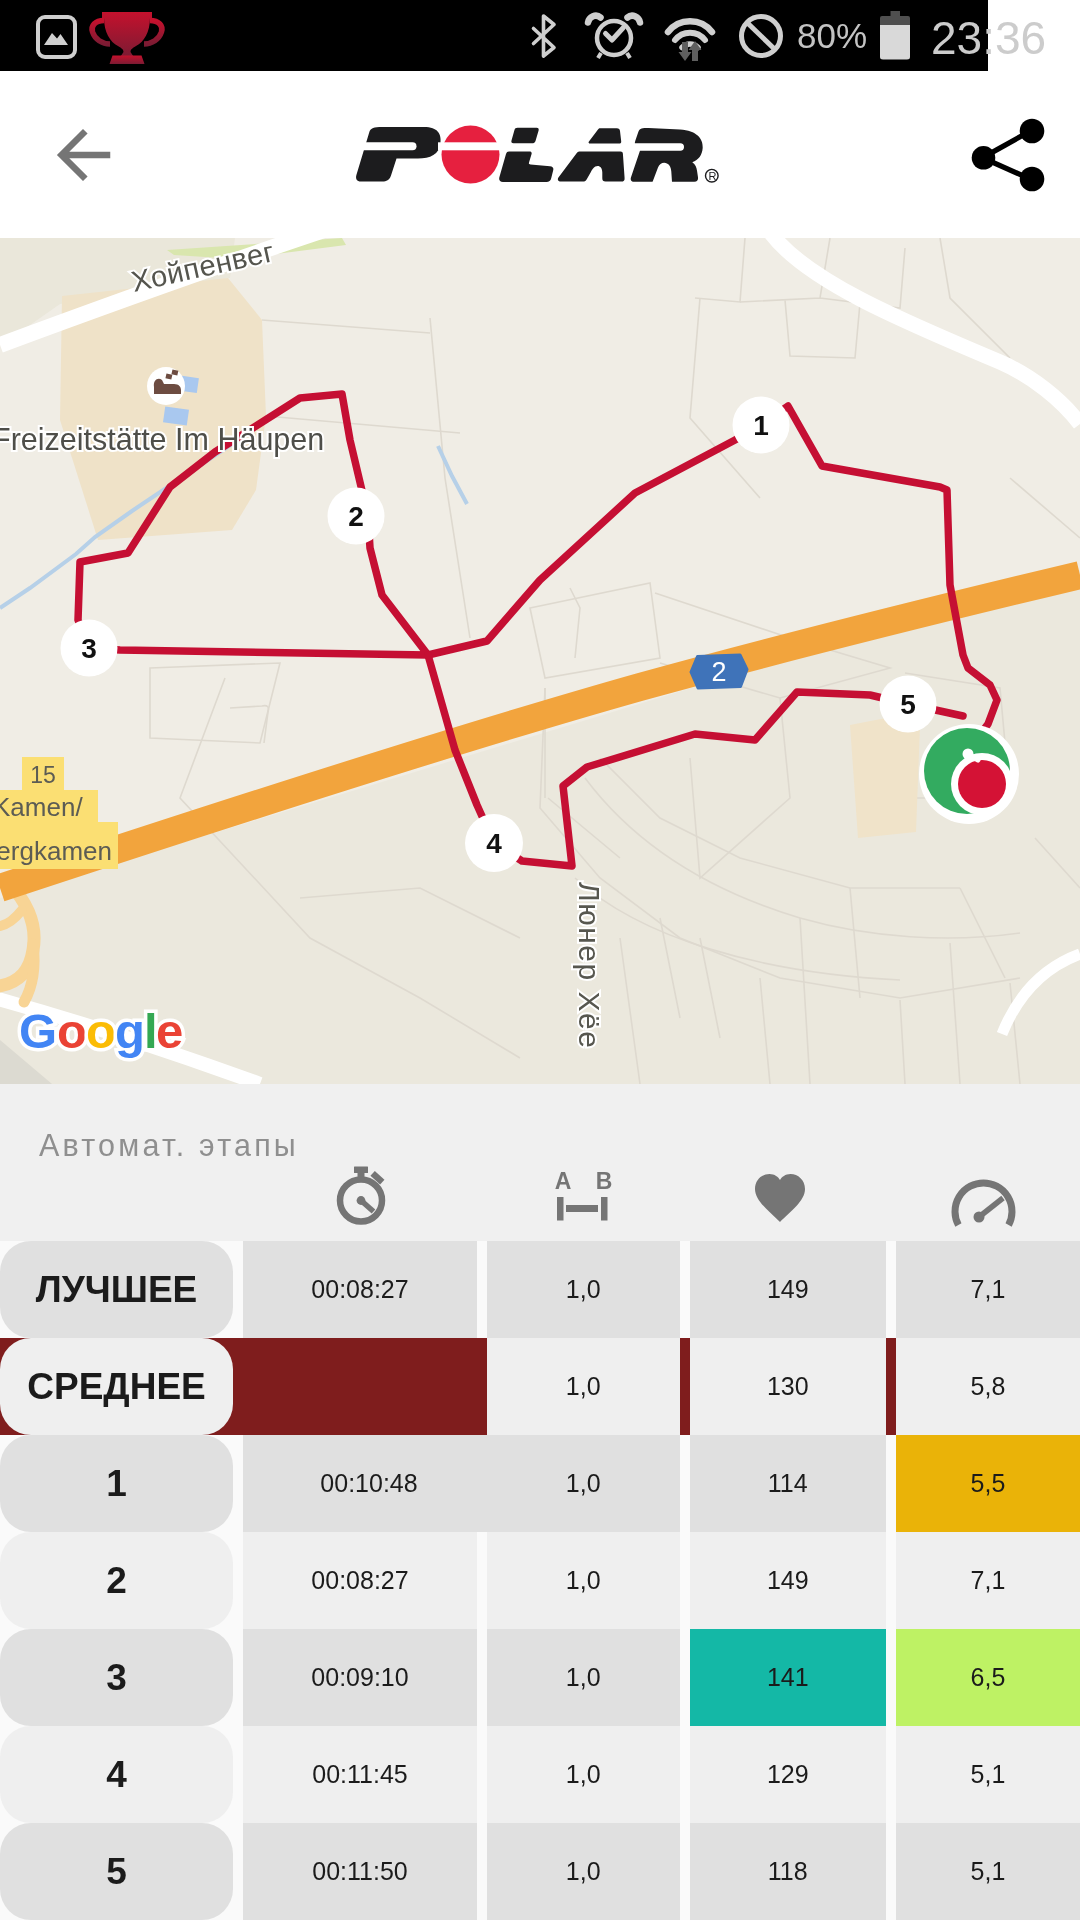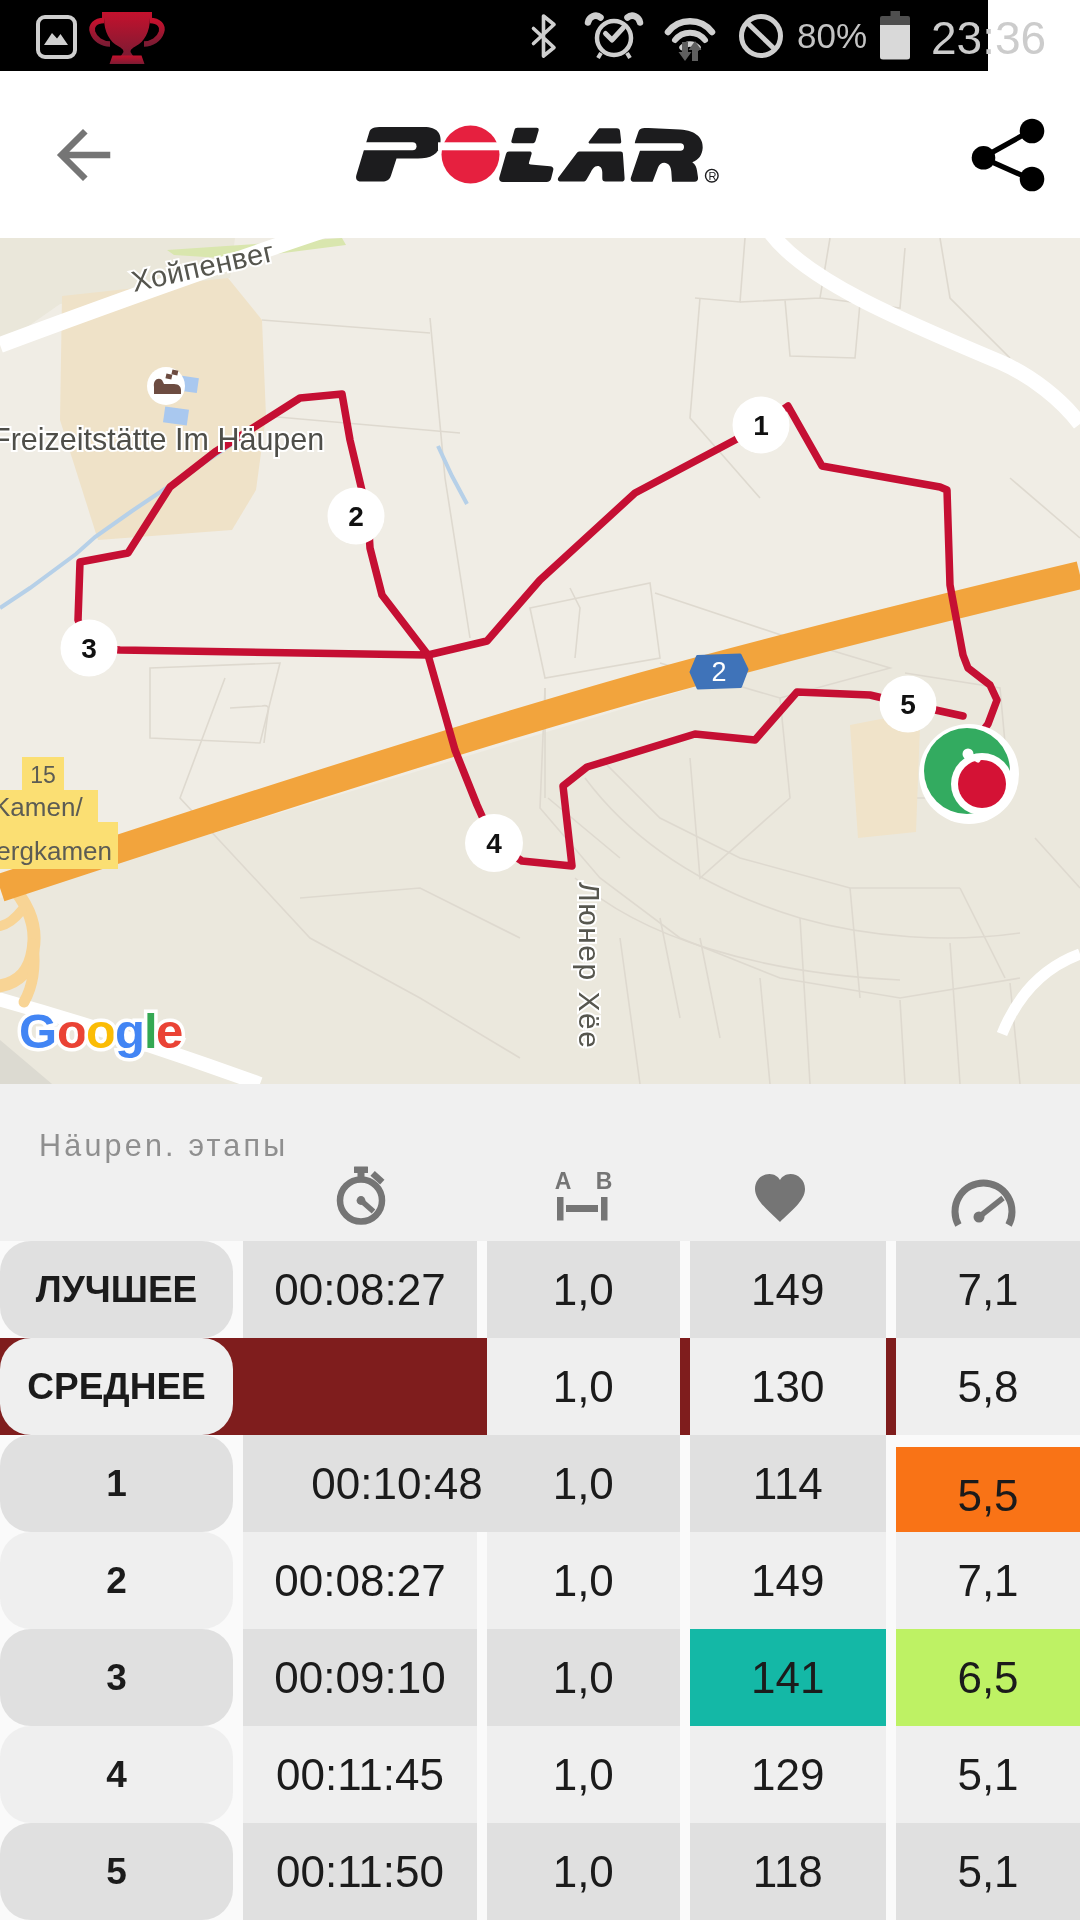--- a/index.html
+++ b/index.html
@@ -3,21 +3,21 @@
 <meta charset="utf-8">
 <style>
 html,body{margin:0;padding:0;}
 body{width:1080px;height:1920px;font-family:"Liberation Sans",sans-serif;background:#fff;overflow:hidden;position:relative;}
 .abs{position:absolute;}
 #statusbar{left:0;top:0;width:988px;height:71px;background:#000;}
 #appbar{left:0;top:71px;width:1080px;height:167px;background:#fff;}
 #map{left:0;top:238px;width:1080px;height:846px;}
 #panel{left:0;top:1084px;width:1080px;height:836px;background:#f0f0f0;}
 .row{position:absolute;left:0;width:1080px;height:97px;}
-.cell{position:absolute;top:0;height:97px;display:flex;align-items:center;justify-content:center;font-size:44px;color:#1b1b1b;}
+.cell{position:absolute;top:0;height:97px;display:flex;align-items:center;justify-content:center;font-size:25px;color:#1b1b1b;}
 .cl{font-weight:bold;font-size:37px;border-radius:31px;}
 </style>
 </head>
 <body>
 
 <div class="abs" id="statusbar">
 <svg width="1080" height="71" viewBox="0 0 1080 71">
 <defs>
 <linearGradient id="tg" x1="0" y1="0" x2="0" y2="1">
 <stop offset="0" stop-color="#c5112d"></stop>
@@ -251,21 +251,21 @@
 <text x="86" y="810" fill="#fbbc05">o</text>
 <text x="115" y="810" fill="#4285f4">g</text>
 <text x="144" y="810" fill="#34a853">l</text>
 <text x="156" y="810" fill="#ea4335">e</text>
 </g>
 </svg>
 </div>
 
 <div class="abs" id="panel">
 
-<div class="abs" style="left:39px;top:44px;font-size:30.5px;color:#8f8f8f;letter-spacing:3.2px;">Häupen. этапы</div>
+<div class="abs" style="left:39px;top:44px;font-size:30.5px;color:#8f8f8f;letter-spacing:3.2px;">Автомат. этапы</div>
 
 <svg class="abs" style="left:0;top:0" width="1080" height="157" viewBox="0 0 1080 157">
 
 <g stroke="#757575" fill="none">
 <circle cx="361" cy="116.5" r="21" stroke-width="6.5"></circle>
 </g>
 <g fill="#757575">
 <rect x="354" y="82.5" width="14" height="6.5" rx="0.5"></rect>
 <rect x="357.5" y="88" width="7" height="8"></rect>
 <rect x="371" y="90.5" width="13" height="6.5" transform="rotate(42 377.5 93.7)"></rect>
@@ -298,24 +298,24 @@
 <div class="cell" style="left:896px;width:184px;background:#e0e0e0;">7,1</div>
 </div>
 <div class="row" style="top:254px;background:#7f1d1d;">
 <div class="cell cl" style="left:0;width:233px;background:#efefef;">СРЕДНЕЕ</div>
 <div class="cell" style="left:487px;width:192.5px;background:#efefef;">1,0</div>
 <div class="cell" style="left:689.5px;width:196.5px;background:#efefef;">130</div>
 <div class="cell" style="left:896px;width:184px;background:#efefef;">5,8</div>
 </div>
 <div class="row" style="top:351px;background:#fafafa;">
 <div class="cell cl" style="left:0;width:233px;background:#e0e0e0;">1</div>
-<div class="cell" style="left:243px;width:252px;background:#e0e0e0;padding-left:28px;">00:10:48</div>
+<div class="cell" style="left:243px;width:252px;background:#e0e0e0;">00:10:48</div>
 <div class="cell" style="left:487px;width:192.5px;background:#e0e0e0;">1,0</div>
 <div class="cell" style="left:689.5px;width:196.5px;background:#e0e0e0;">114</div>
-<div class="cell" style="left:896px;width:184px;background:#f97316;margin-top:12px;">5,5</div>
+<div class="cell" style="left:896px;width:184px;background:#eab308;">5,5</div>
 </div>
 <div class="row" style="top:448px;background:#fafafa;">
 <div class="cell cl" style="left:0;width:233px;background:#efefef;">2</div>
 <div class="cell" style="left:243px;width:234px;background:#efefef;">00:08:27</div>
 <div class="cell" style="left:487px;width:192.5px;background:#efefef;">1,0</div>
 <div class="cell" style="left:689.5px;width:196.5px;background:#efefef;">149</div>
 <div class="cell" style="left:896px;width:184px;background:#efefef;">7,1</div>
 </div>
 <div class="row" style="top:545px;background:#fafafa;">
 <div class="cell cl" style="left:0;width:233px;background:#e0e0e0;">3</div>

